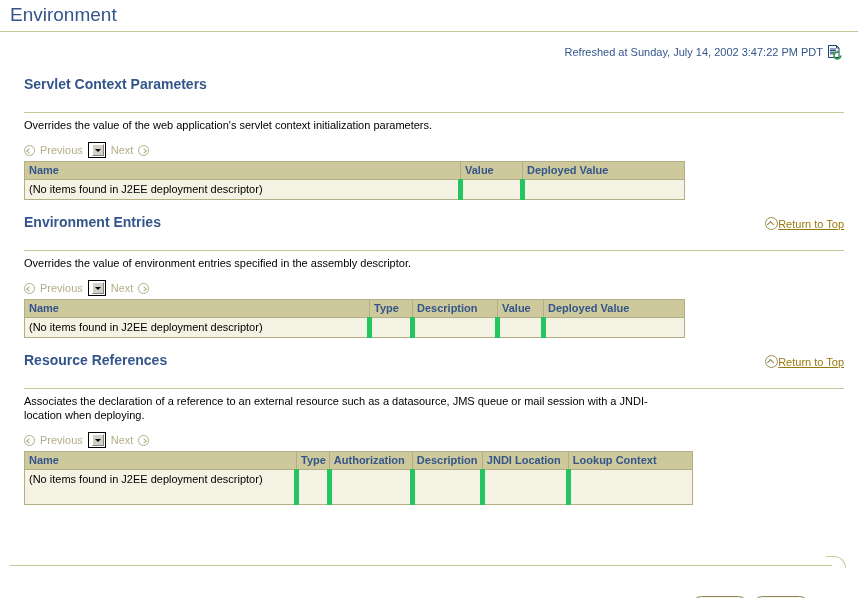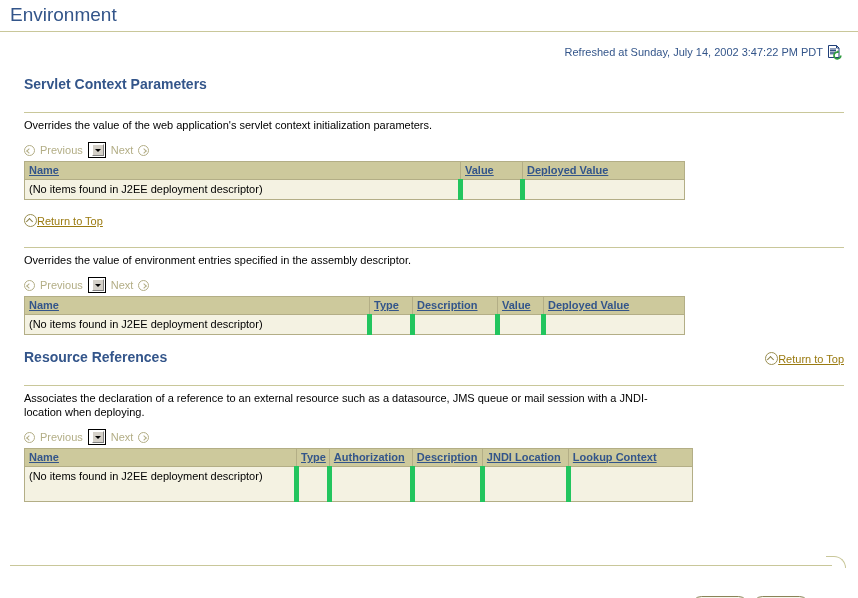--- a/index.html
+++ b/index.html
@@ -198,21 +198,20 @@
     background: #cdc99c;
     color: #33558a;
     font-size: 11px;
     font-weight: bold;
     text-align: left;
     vertical-align: bottom;
     padding: 2px 3px 2px 4px;
     border-right: 1px solid #b3ae86;
     border-bottom: 1px solid #b3ae86;
     line-height: 13px;
-    text-decoration: underline;
   }
   table.grid th:last-child { border-right: none; }
   table.grid td {
     background: #f4f2e2;
     font-size: 11px;
     color: #000000;
     padding: 2px 3px 3px 4px;
     border-right: 5px solid #22c55e;
     vertical-align: top;
     line-height: 14px;
@@ -332,20 +331,21 @@
             <tr>
               <td>(No items found in J2EE deployment descriptor)</td>
               <td>&nbsp;</td>
               <td>&nbsp;</td>
             </tr>
           </tbody>
         </table>
       </div>
       <div class="section">
         <div class="section-head">
+          <div class="section-title">Environment Entries</div>
           <a class="rtt" href="#" style="text-decoration: none;">
             <span class="rtt-icon"></span>
             <span class="rtt-label">Return to Top</span>
           </a>
         </div>
         <div class="section-desc">Overrides the value of environment entries specified in the assembly descriptor.</div>
         <div class="pager">
           <span class="pager-arrow prev"></span>
           <span class="pager-label">Previous</span>
           <span class="pager-select">

